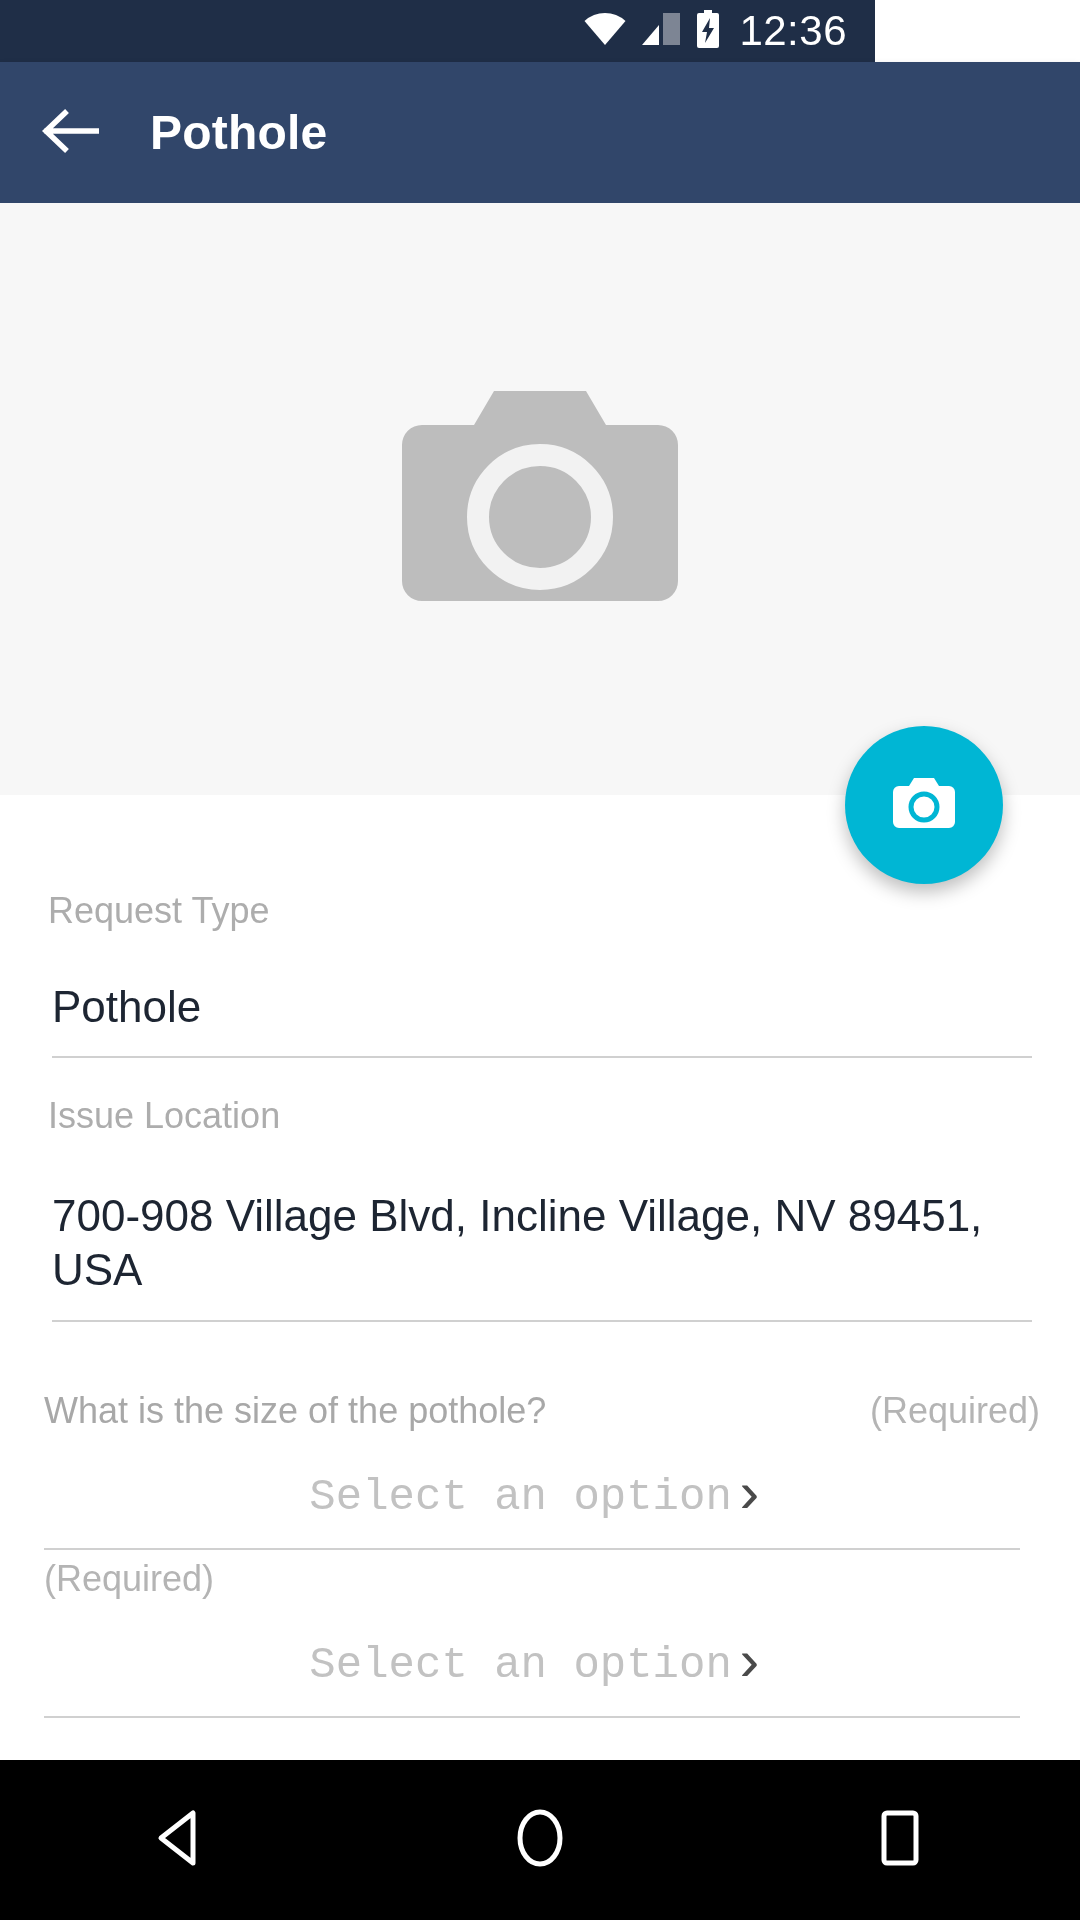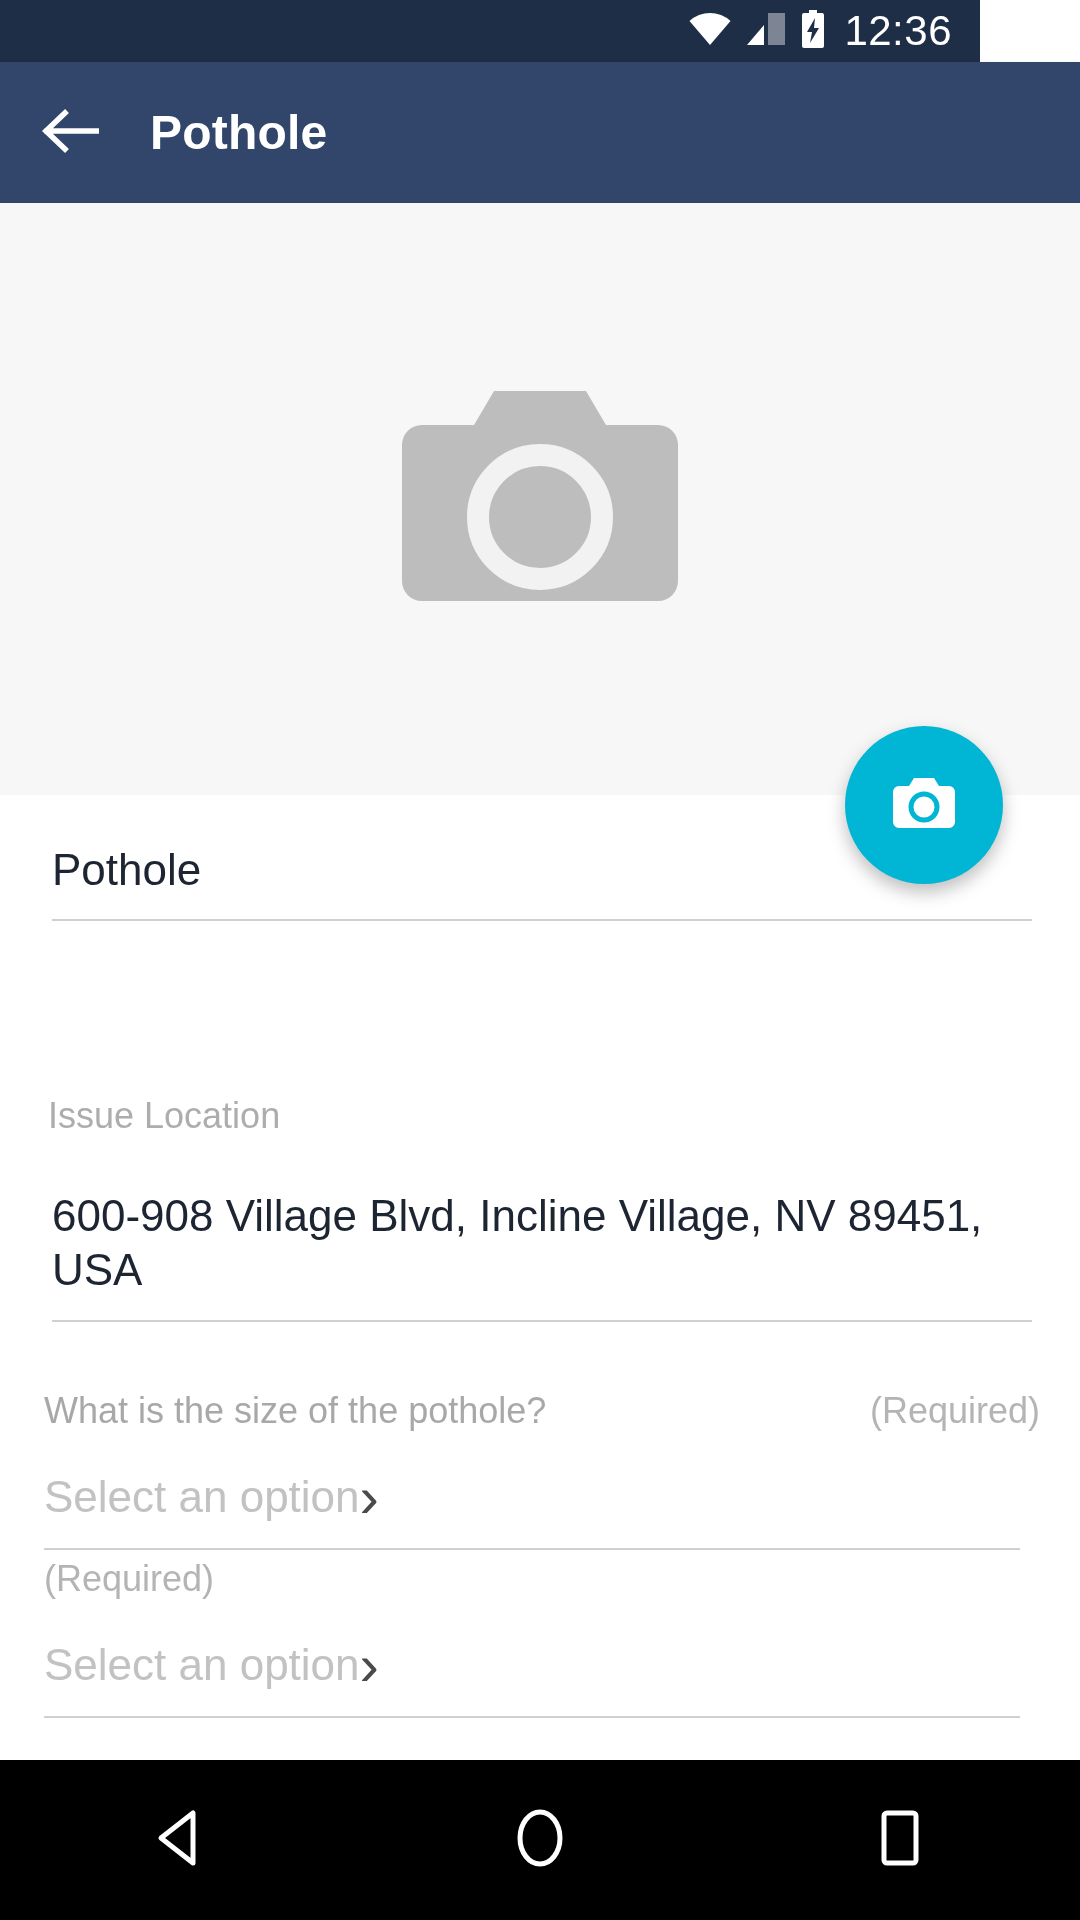--- a/index.html
+++ b/index.html
@@ -6,21 +6,21 @@
   html, body {
     width:1080px; height:1920px;
     background:#ffffff;
     font-family:"Liberation Sans", sans-serif;
     overflow:hidden;
   }
   #screen { position:relative; width:1080px; height:1920px; background:#ffffff; }
 
   
   .statusbar{
-    position:absolute; top:0; left:0; width:980px; height:62px;
+    position:absolute; top:0; left:0; width:875px; height:62px;
     background:#1f2e47;
     display:flex; align-items:center; justify-content:flex-end;
     padding-right:28px;
   }
   .sb-icons{ display:flex; align-items:center; gap:14px; }
   .sb-time{
     color:#ffffff; font-size:42px; font-weight:400; letter-spacing:0.5px;
     margin-left:18px; line-height:1;
   }
 
@@ -90,22 +90,23 @@
 
   
   .blk-q{ position:absolute; left:0; width:1080px; }
   .q-head{
     display:flex; align-items:baseline; justify-content:space-between;
     padding:0 40px 0 44px;
   }
   .q-text{ color:#a8a8a8; font-size:36px; }
   .q-req{ color:#b4b4b4; font-size:36px;margin-top:35px; }
   .q-row{
-    display:flex; align-items:center; justify-content:flex-start;
+    display:flex; align-items:center; justify-content:center;
     padding:40px 48px 0 44px;
+    font-family:Liberation Mono, monospace;
   }
   .chev{ color:#4a4a4a; font-size:58px; font-weight:300; line-height:0.8; }
   .blk-q .underline{ margin:26px 60px 0 44px; }
 
   #q1{ top:560px; }
   #q2{ top:728px; }
 
   
   .navbar{
     position:absolute; bottom:0; left:0; width:1080px; height:160px;
@@ -173,27 +174,28 @@
                  L62 46 A6 6 0 0 1 56 52 L6 52 A6 6 0 0 1 0 46
                  L0 16 A6 6 0 0 1 6 10 L16 10 Z" fill="#ffffff"></path>
         <circle cx="31" cy="31" r="13" fill="none" stroke="#00b6d4" stroke-width="5"></circle>
       </svg>
     </span>
   </div>
 
   <div class="form">
 
     <div class="blk-request">
+      <div class="f-label">Request Type</div>
       <div class="f-value">Pothole</div>
       <div class="underline"></div>
     </div>
 
     <div class="blk-location">
       <div class="f-label">Issue Location</div>
-      <div class="f-value">600-908 Village Blvd, Incline Village, NV 89451, USA</div>
+      <div class="f-value">700-908 Village Blvd, Incline Village, NV 89451, USA</div>
       <div class="underline"></div>
     </div>
 
     <div class="blk-q" id="q1">
       <div class="q-head">
         <span class="q-text">What is the size of the pothole?</span>
         <span class="q-req">(Required)</span>
       </div>
       <div class="q-row">
         <span class="f-placeholder">Select an option</span>

